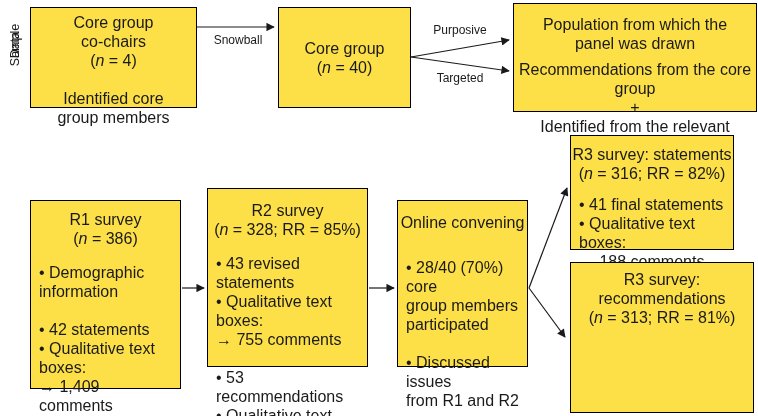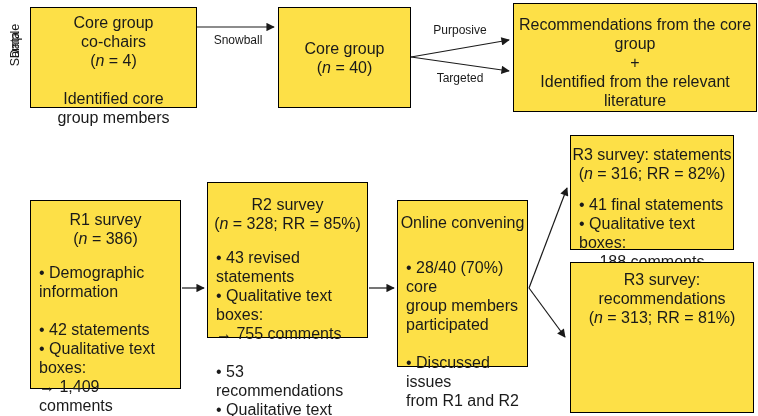--- a/index.html
+++ b/index.html
@@ -61,29 +61,30 @@
 
   <div class="box ctr" style="left:30px;top:7px;width:167px;height:101px;padding-top:5px;">
     <div>Core group<br>co-chairs<br>(<i>n</i>&nbsp;= 4)<br><br>Identified core<br>group members</div>
   </div>
 
   <div class="box ctr vflex" style="left:278px;top:7px;width:133px;height:101px;">
     <div>Core group<br>(<i>n</i>&nbsp;= 40)</div>
   </div>
 
   <div class="box ctr" style="left:513px;top:3px;width:244px;height:109px;padding-top:11px;">
+    <div style="margin-bottom:7px;">Population from which the<br>panel was drawn</div>
     <div>Recommendations from the core group<br>+<br>Identified from the relevant literature</div>
   </div>
 
   <div class="box" style="left:30px;top:200px;width:151px;height:189px;padding-top:9px;">
     <div class="ttl">R1 survey<br>(<i>n</i>&nbsp;= 386)</div>
     <div class="bullets" style="margin-top:15px;">• Demographic<br>information<br><br>• 42 statements<br>• Qualitative text boxes:<br>→ 1,409 comments</div>
   </div>
 
-  <div class="box" style="left:207px;top:182px;width:161px;height:156px;padding-top:12px;">
+  <div class="box" style="left:207px;top:188px;width:161px;height:179px;padding-top:12px;">
     <div class="ttl">R2 survey<br>(<i>n</i>&nbsp;= 328; RR = 85%)</div>
     <div class="bullets" style="margin-top:15px;">• 43 revised statements<br>• Qualitative text boxes:<br>→ 755 comments<br><br>• 53 recommendations<br>• Qualitative text boxes:<br>→ 1,025 comments</div>
   </div>
 
   <div class="box" style="left:397px;top:200px;width:131px;height:167px;padding-top:12px;">
     <div class="ttl">Online convening</div>
     <div class="bullets" style="margin-top:26px;">• 28/40 (70%) core<br>group members<br>participated<br><br>• Discussed issues<br>from R1 and R2</div>
   </div>
 
   <div class="box" style="left:570px;top:135px;width:164px;height:115px;padding-top:9px;">

